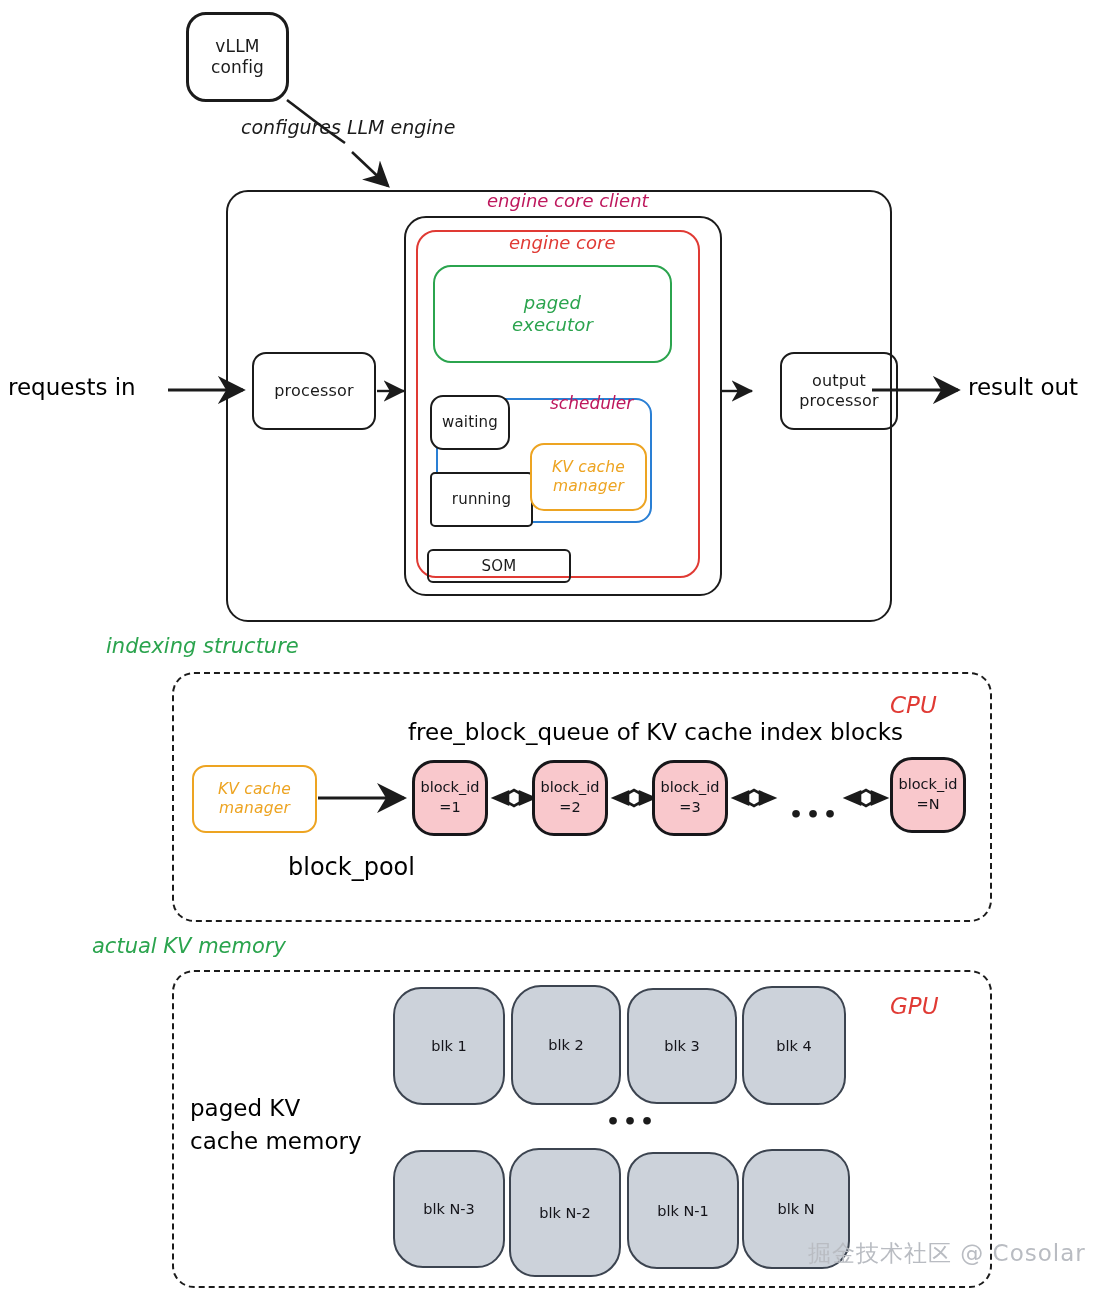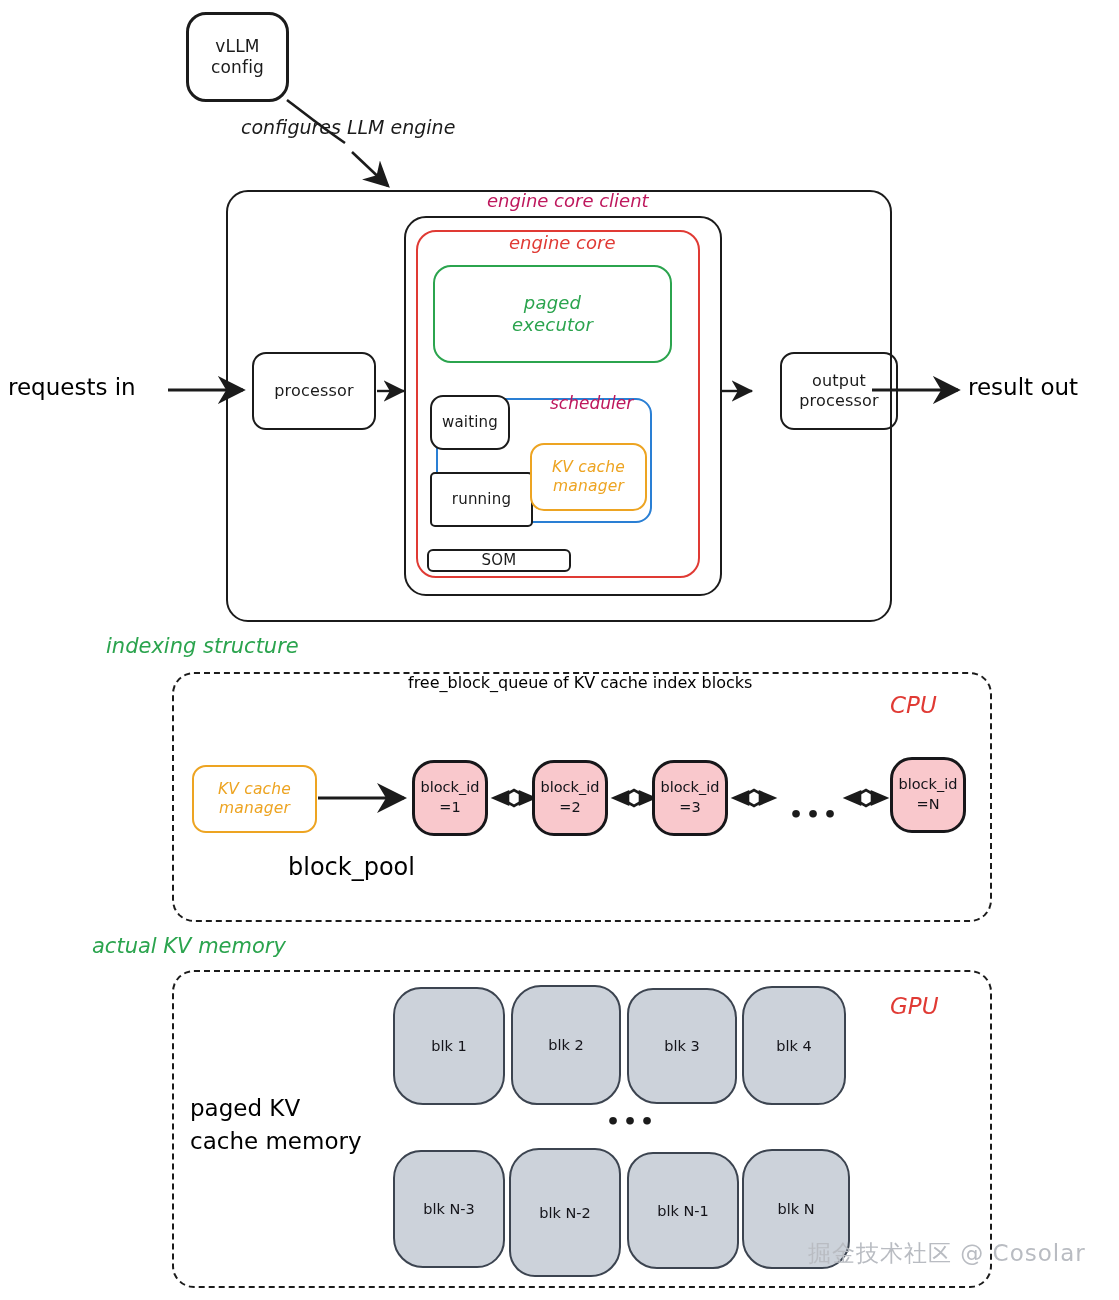--- a/index.html
+++ b/index.html
@@ -181,31 +181,31 @@
 
   <div class="hbox" style="left:430px; top:472px; width:103px; height:55px; border-radius:5px; border-width:2.6px; background:#fff;">
     <span class="label" style="font-size:15px;">running</span>
   </div>
 
   <div class="hbox box-orange" style="left:530px; top:443px; width:117px; height:68px; border-radius:14px; border-width:2.4px; background:#fff;">
     <span class="label t-orange" style="font-size:15.5px; font-style:italic;">KV cache
 manager</span>
   </div>
 
-  <div class="hbox" style="left:427px; top:549px; width:144px; height:23px; border-radius:6px; border-width:2.6px;">
+  <div class="hbox" style="left:427px; top:549px; width:144px; height:34px; border-radius:6px; border-width:2.6px;">
     <span class="label" style="font-size:15px;">SOM</span>
   </div>
 
   <div class="caption t-green" style="left:106px; top:634px; font-size:21px; font-style:italic;">indexing structure</div>
 
   <div class="dashbox" style="left:172px; top:672px; width:820px; height:250px;"></div>
 
   <div class="caption t-red" style="left:890px; top:692px; font-size:23px; font-style:italic;">CPU</div>
 
-  <div class="caption" style="left:408px; top:673px; font-size:16px;">free_block_queue  of KV cache index blocks</div>
+  <div class="caption" style="left:408px; top:719px; font-size:23px;">free_block_queue  of KV cache index blocks</div>
 
   <div class="hbox box-orange" style="left:192px; top:765px; width:125px; height:68px; border-radius:14px; border-width:2.4px; background:#fff;">
     <span class="label t-orange" style="font-size:15.5px; font-style:italic;">KV cache
 manager</span>
   </div>
 
   <div class="caption" style="left:288px; top:853px; font-size:24px;">block_pool</div>
 
   <div class="pinkblk" style="left:412px; top:760px; width:76px; height:76px;">
     <span>block_id

